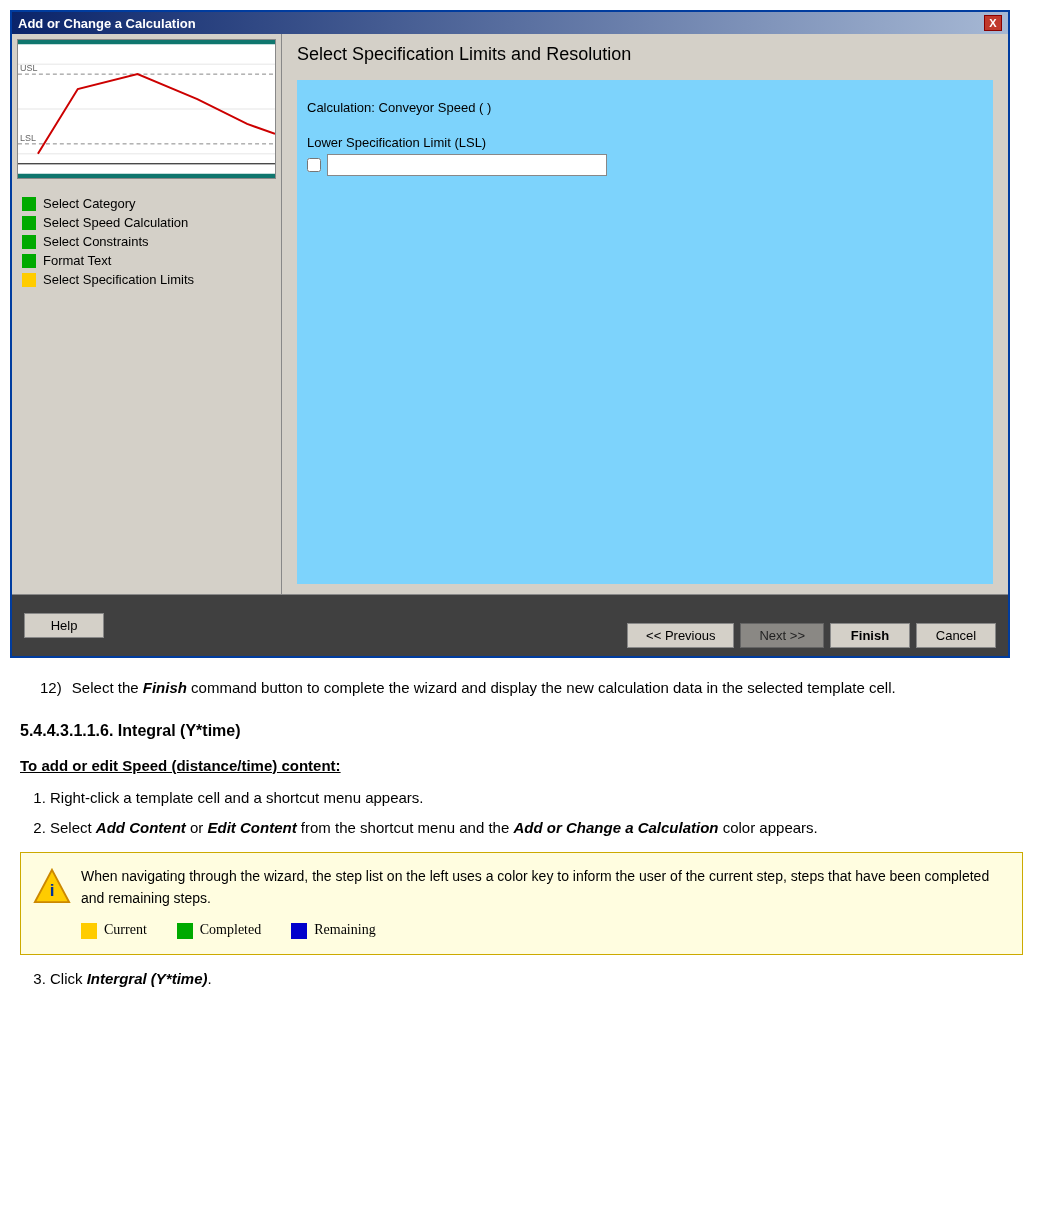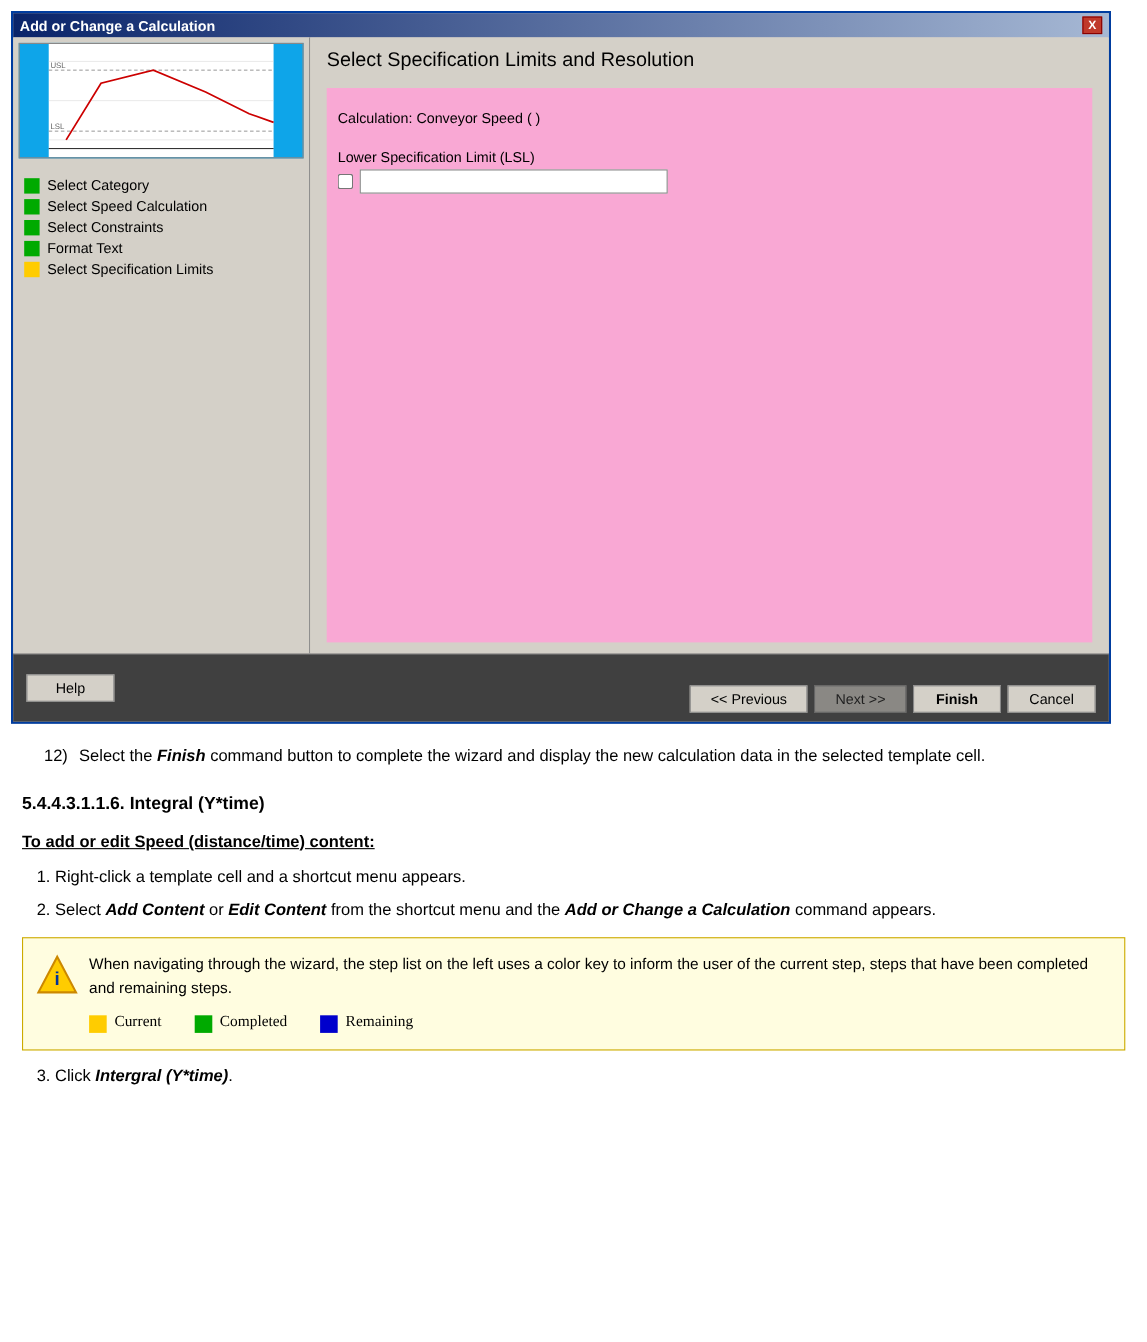--- a/index.html
+++ b/index.html
@@ -51,22 +51,22 @@
 
     
     .left-panel {
       width: 270px;
       background: #d4d0c8;
       border-right: 1px solid #888;
       display: flex;
       flex-direction: column;
     }
     .chart-area {
-      height: 105px;
-      background: #0ea5e9;
+      height: 140px;
+      background: #0f766e;
       border: 1px solid #888;
       margin: 5px;
       position: relative;
       overflow: hidden;
     }
     .chart-svg {
       width: 100%;
       height: 100%;
     }
     .steps-list {
@@ -98,21 +98,21 @@
       flex-direction: column;
     }
     .section-title {
       font-size: 18px;
       font-weight: normal;
       margin-bottom: 15px;
       color: #000;
     }
     .form-content {
       flex: 1;
-      background: #f9a8d4;
+      background: #7dd3fc;
       padding: 20px 10px;
     }
     .calc-label {
       font-size: 13px;
       margin-bottom: 20px;
       color: #000;
     }
     .spec-group {
       margin-bottom: 18px;
     }
@@ -366,21 +366,21 @@
 
   <p class="section-heading">5.4.4.3.1.1.6. Integral (Y*time)</p>
 
   <p class="sub-heading">To add or edit Speed (distance/time) content:</p>
 
   <ol class="instructions">
     <li>
       <span>Right-click a template cell and a shortcut menu appears.</span>
     </li>
     <li>
-      <span>Select </span><span class="bold-italic">Add Content</span><span> or </span><span class="bold-italic">Edit Content</span><span> from the shortcut menu and the </span><span class="bold-italic">Add or Change a Calculation</span><span> command appears.</span>
+      <span>Select </span><span class="bold-italic">Add Content</span><span> or </span><span class="bold-italic">Edit Content</span><span> from the shortcut menu and the </span><span class="bold-italic">Add or Change a Calculation</span><span> color appears.</span>
     </li>
   </ol>
 
   <div class="notice-box">
     
     <svg class="notice-icon" viewBox="0 0 40 40" xmlns="http://www.w3.org/2000/svg">
       <polygon points="20,3 38,37 2,37" fill="#ffcc00" stroke="#cc8800" stroke-width="2"></polygon>
       <text x="20" y="30" text-anchor="middle" font-size="18" font-weight="bold" fill="#003399">i</text>
     </svg>
     <span>When navigating through the wizard, the step list on the left uses a color key to inform the user of the current step, steps that have been completed and remaining steps.</span>

